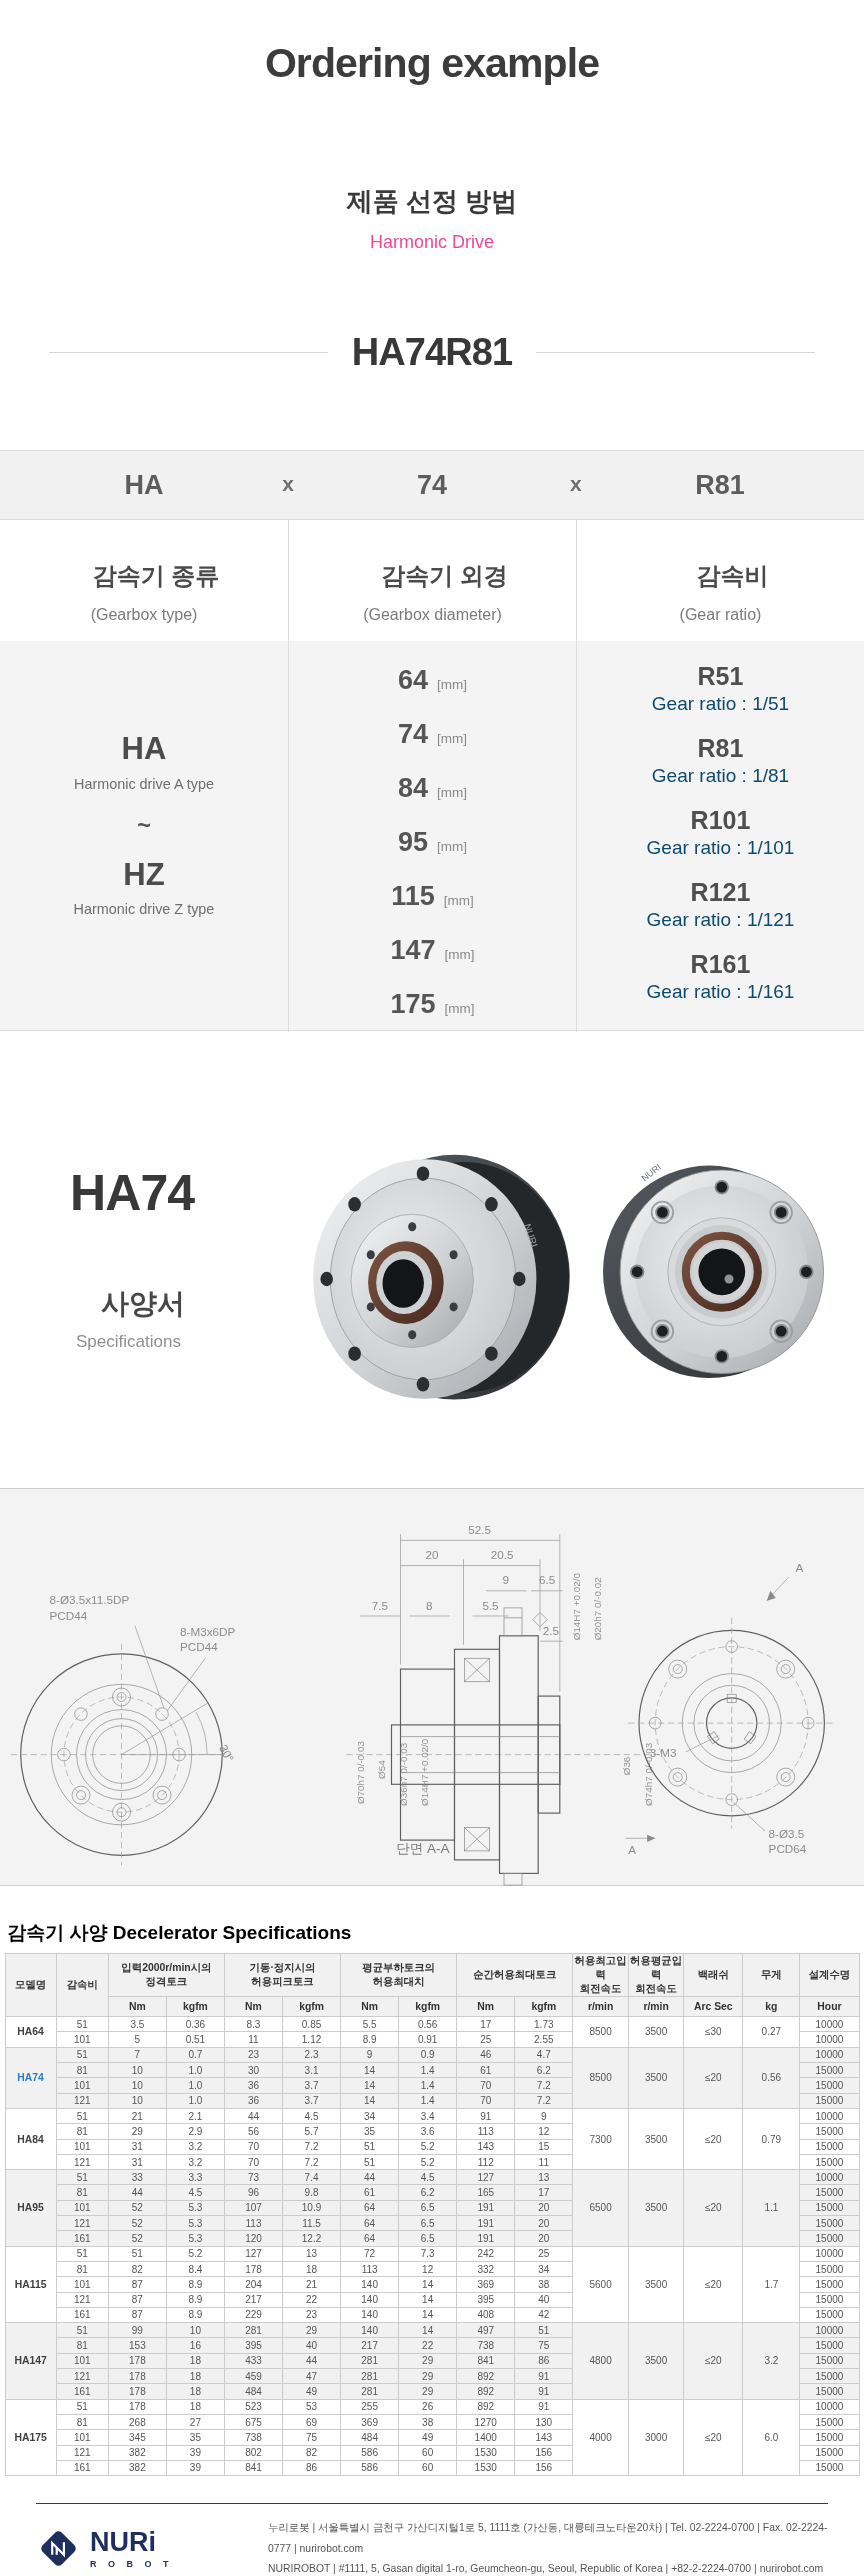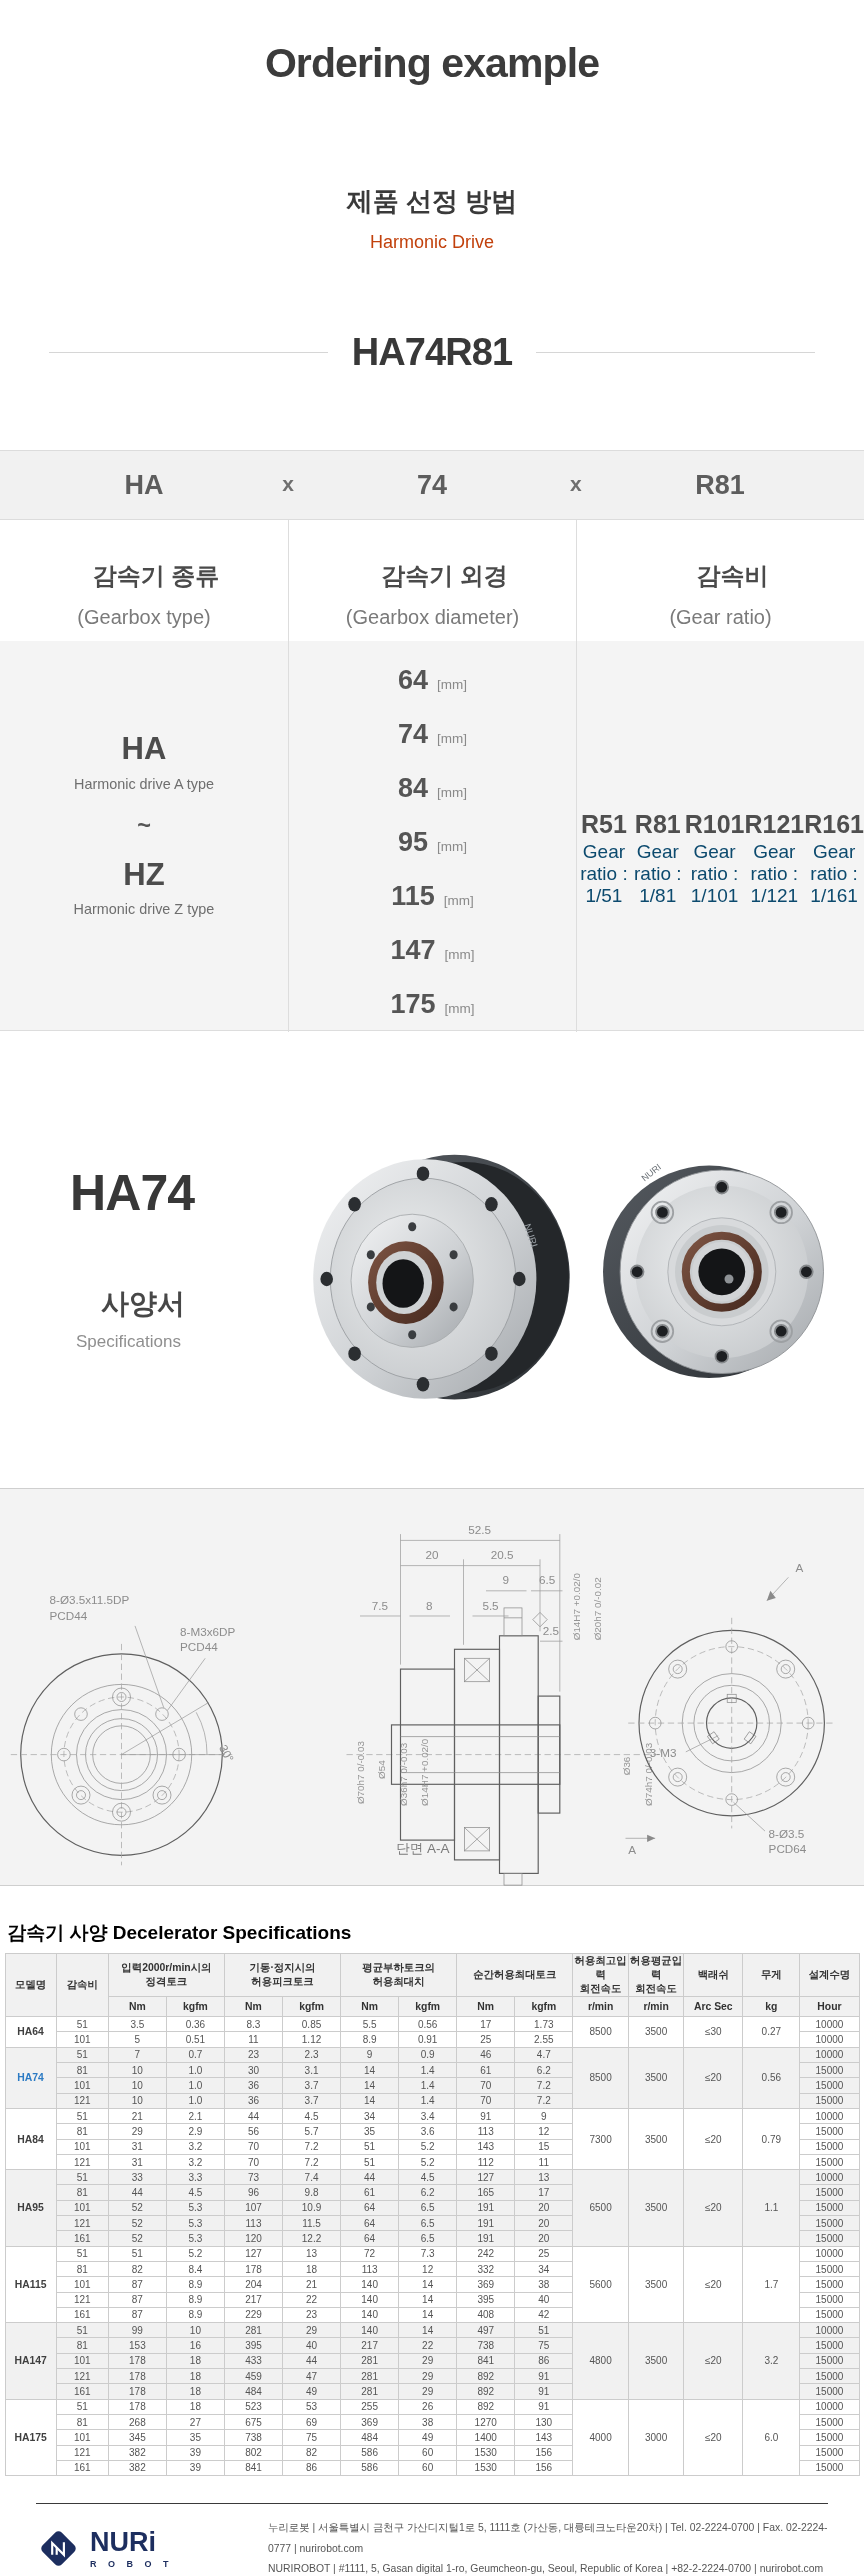--- a/index.html
+++ b/index.html
@@ -7,51 +7,51 @@
     width:864px; height:2576px; overflow:hidden; background:#ffffff;
     font-family:"Liberation Sans","DejaVu Sans",sans-serif; color:#444;
   }
   
   .hero { position:relative; height:450px; }
   .hero-title { position:absolute; top:40px; left:0; width:100%; text-align:center;
     font-size:41px; font-weight:bold; letter-spacing:-0.9px; color:#3c3c3c; }
   .hero-sub-kr { position:absolute; top:184px; left:0; width:100%; text-align:center;
     font-size:26px; font-weight:bold; color:#3a3a3a; }
   .hero-sub-en { position:absolute; top:232px; left:0; width:100%; text-align:center;
-    font-size:18px; color:#c2410c; }
+    font-size:18px; color:#ec4899; }
   .model-row { position:absolute; top:331px; left:0; width:100%;
     display:flex; align-items:center; justify-content:center; }
   .model-line { flex:0 0 279px; height:0.9px; background:#d6d6d6; }
   .model-code { font-size:38px; font-weight:bold; letter-spacing:-0.9px; color:#383838; margin:0 23.4px; }
 
   
   .selector-bar { position:relative; height:70px; background:#f1f1f1;
     border-top:0.9px solid #dcdcdc; border-bottom:0.9px solid #dcdcdc;
     display:grid; grid-template-columns:1fr 1fr 1fr; align-items:center; }
   .bar-part { text-align:center; font-size:27px; font-weight:bold; color:#5d5d5d; letter-spacing:0; }
   .bar-x { position:absolute; top:50%; transform:translate(-50%,-54%);
     font-size:21px; font-weight:bold; color:#6f6f6f; }
   .bar-x.x1 { left:33.33%; } .bar-x.x2 { left:66.66%; }
   .sel-grid { display:grid; grid-template-columns:1fr 1fr 1fr; }
   .sel-head { height:121px; }
   .sel-head .sel-col { padding-top:40px; text-align:center; }
   .sel-col + .sel-col { border-left:0.9px solid #ddd; }
   .sel-kr { font-size:24px; font-weight:bold; color:#4a4a4a;padding-left:24px; }
-  .sel-en { font-size:20px; color:#7a7a7a; margin-top:14.4px; }
+  .sel-en { font-size:16px; color:#7a7a7a; margin-top:14.4px; }
   .sel-body { height:390px; background:#f4f4f4; border-bottom:0.9px solid #ddd; }
   .type-col { display:flex; flex-direction:column; align-items:center; padding-top:92px; }
   .type-code { font-size:31px; font-weight:bold; color:#4c4c4c; line-height:1; }
   .type-label { font-size:14.4px; color:#6e6e6e; margin-top:11.7px; }
   .type-tilde { font-size:23.4px; font-weight:bold; color:#555; margin-top:20px; }
   .type-code2 { margin-top:20px; }
   .dia-col { display:flex; flex-direction:column; align-items:center; padding-top:12.6px; }
   .dia-item { height:54px; display:flex; align-items:center; }
   .dia-val { font-size:27px; font-weight:bold; color:#555; }
   .dia-unit { font-size:13.5px; color:#8a8a8a; margin-left:9px; margin-top:7.2px; }
-  .ratio-col { display:flex; flex-direction:row; align-items:center; padding-top:21.6px; }
+  .ratio-col { display:flex; flex-direction:column; padding-top:21.6px; }
   .ratio-item { height:72px; text-align:center; }
   .ratio-code { font-size:25px; font-weight:bold; color:#4f4f4f; line-height:1.1; }
   .ratio-label { font-size:19px; color:#0c4a6e; margin-top:2.7px; }
 
   
   .spec-intro { position:relative; height:457px; }
   .spec-model { position:absolute; left:70px; top:133px; font-size:50px; font-weight:bold;
     letter-spacing:-0.9px; color:#383838; }
   .spec-doc-kr { position:absolute; left:101px; top:254px; font-size:28px; font-weight:bold; color:#474747; }
   .spec-doc-en { position:absolute; left:76px; top:301px; font-size:17px; color:#8f8f8f; }

